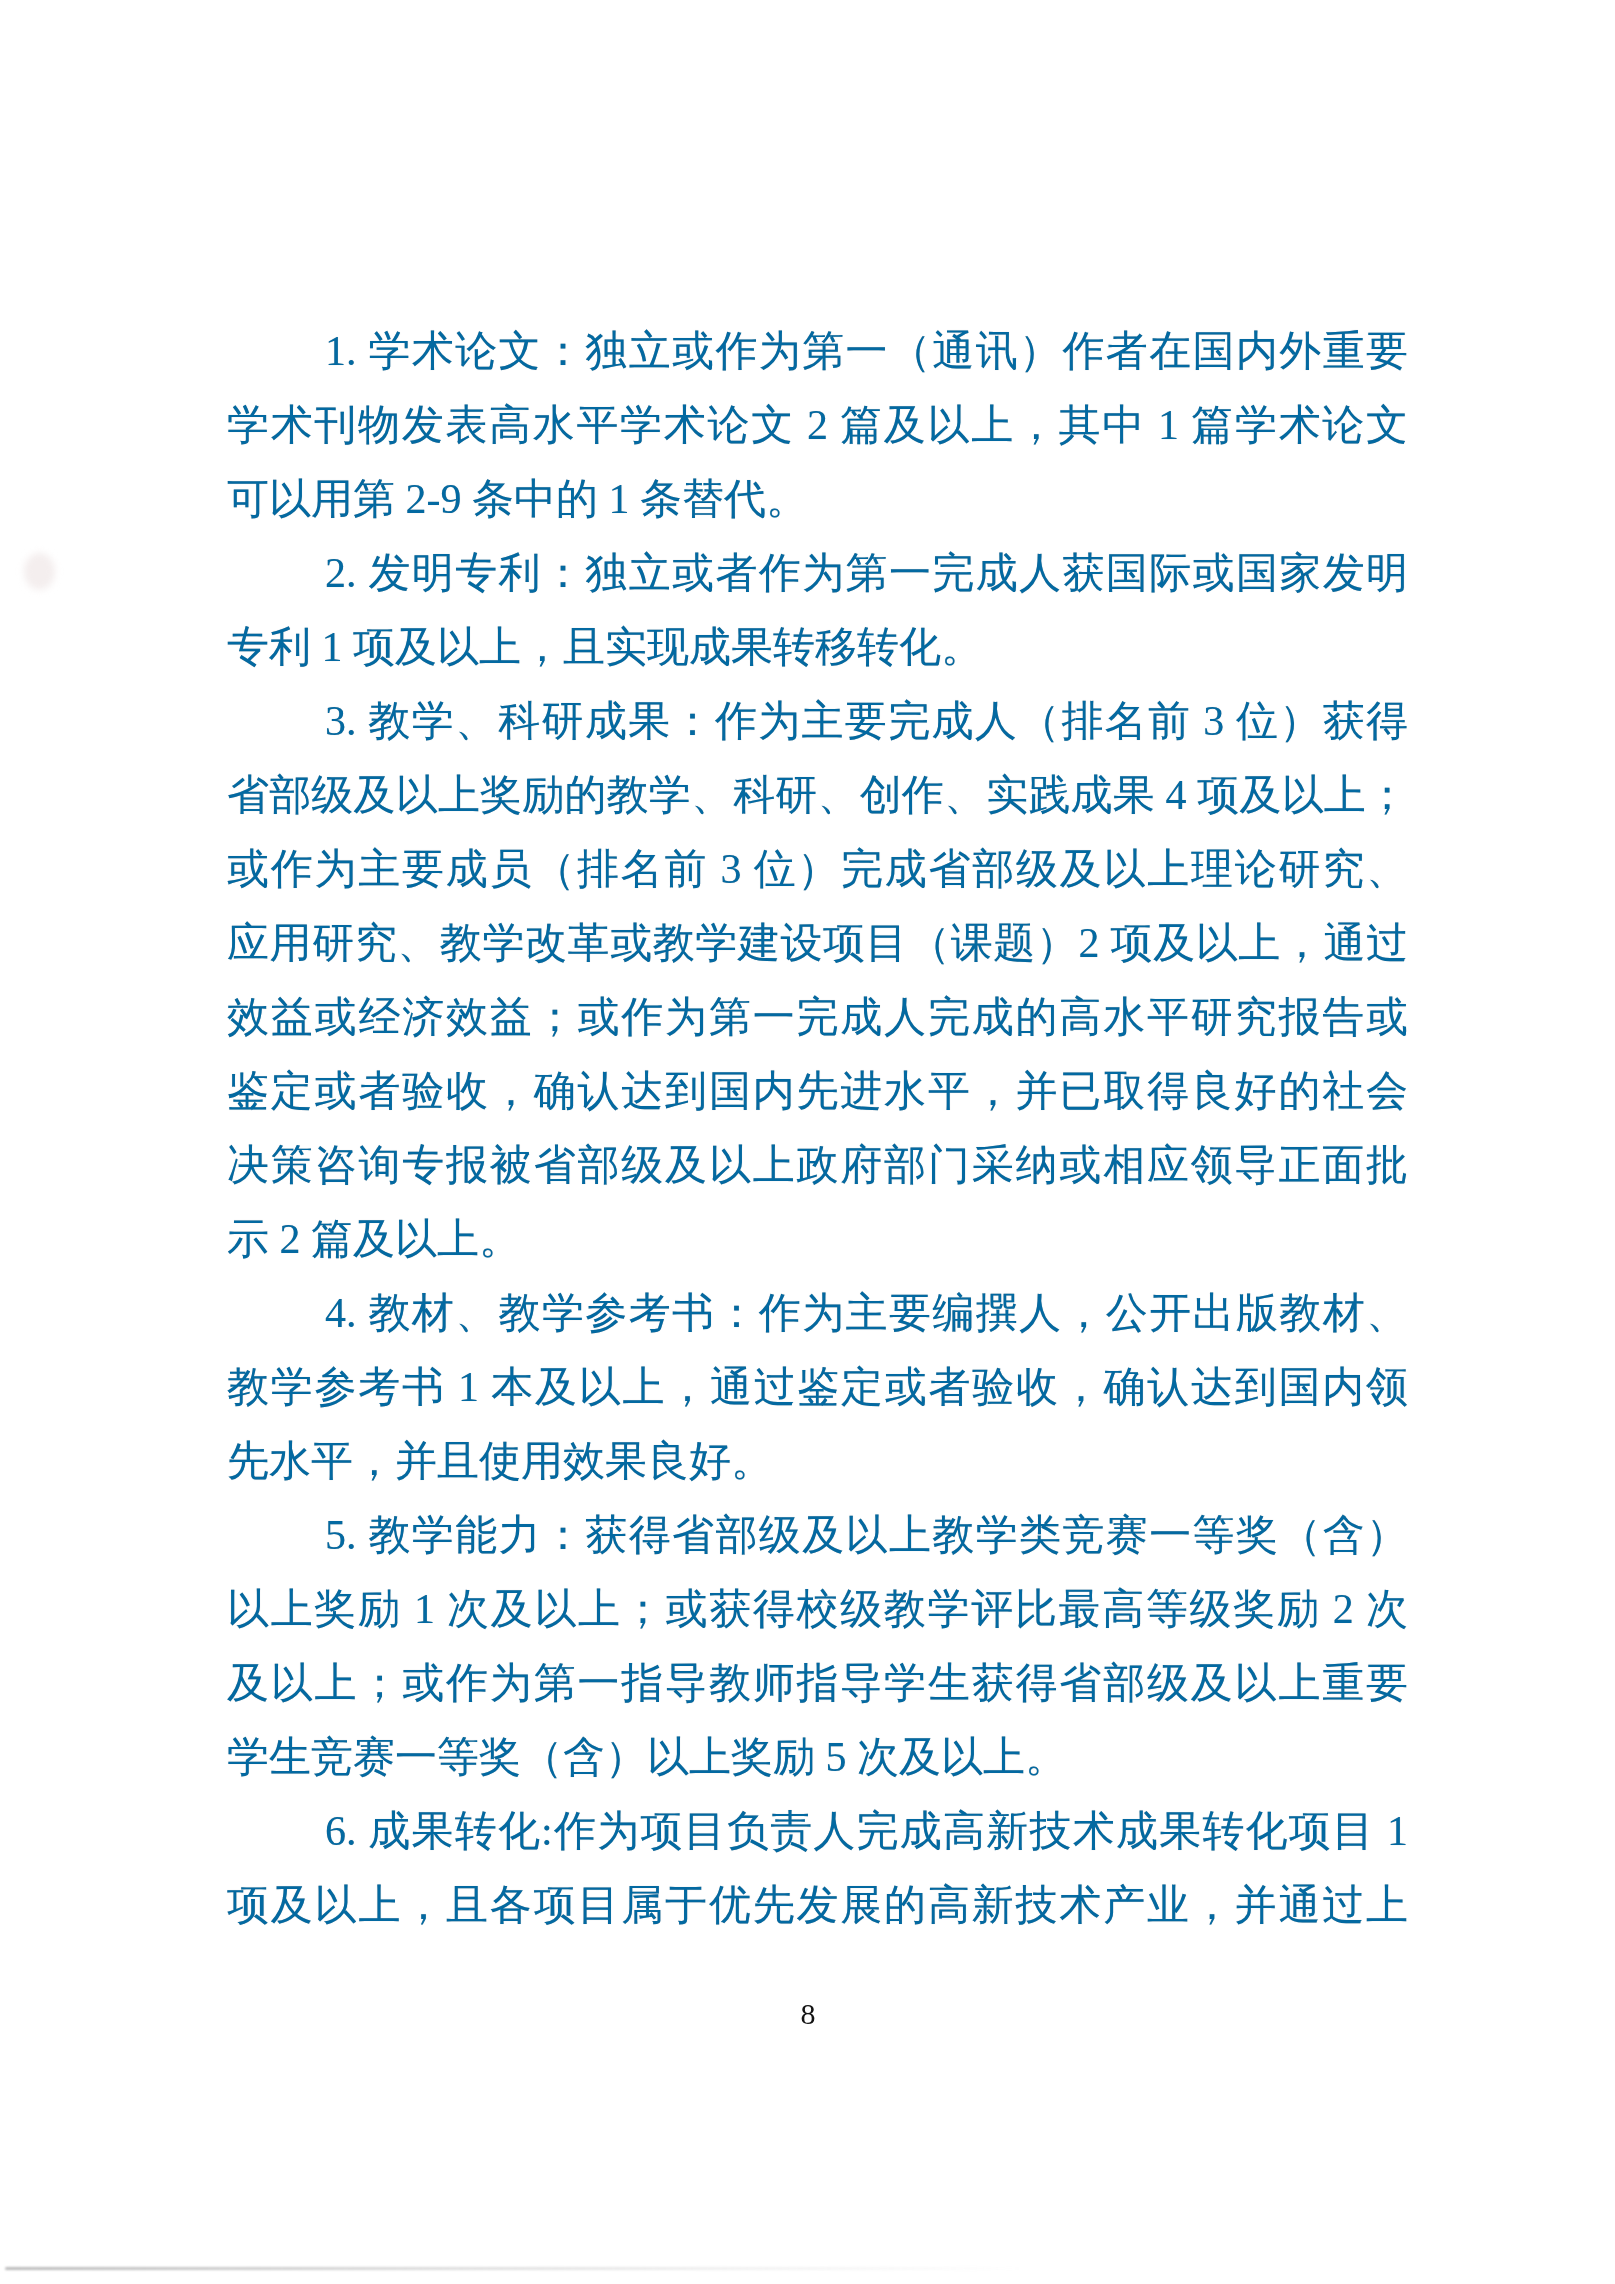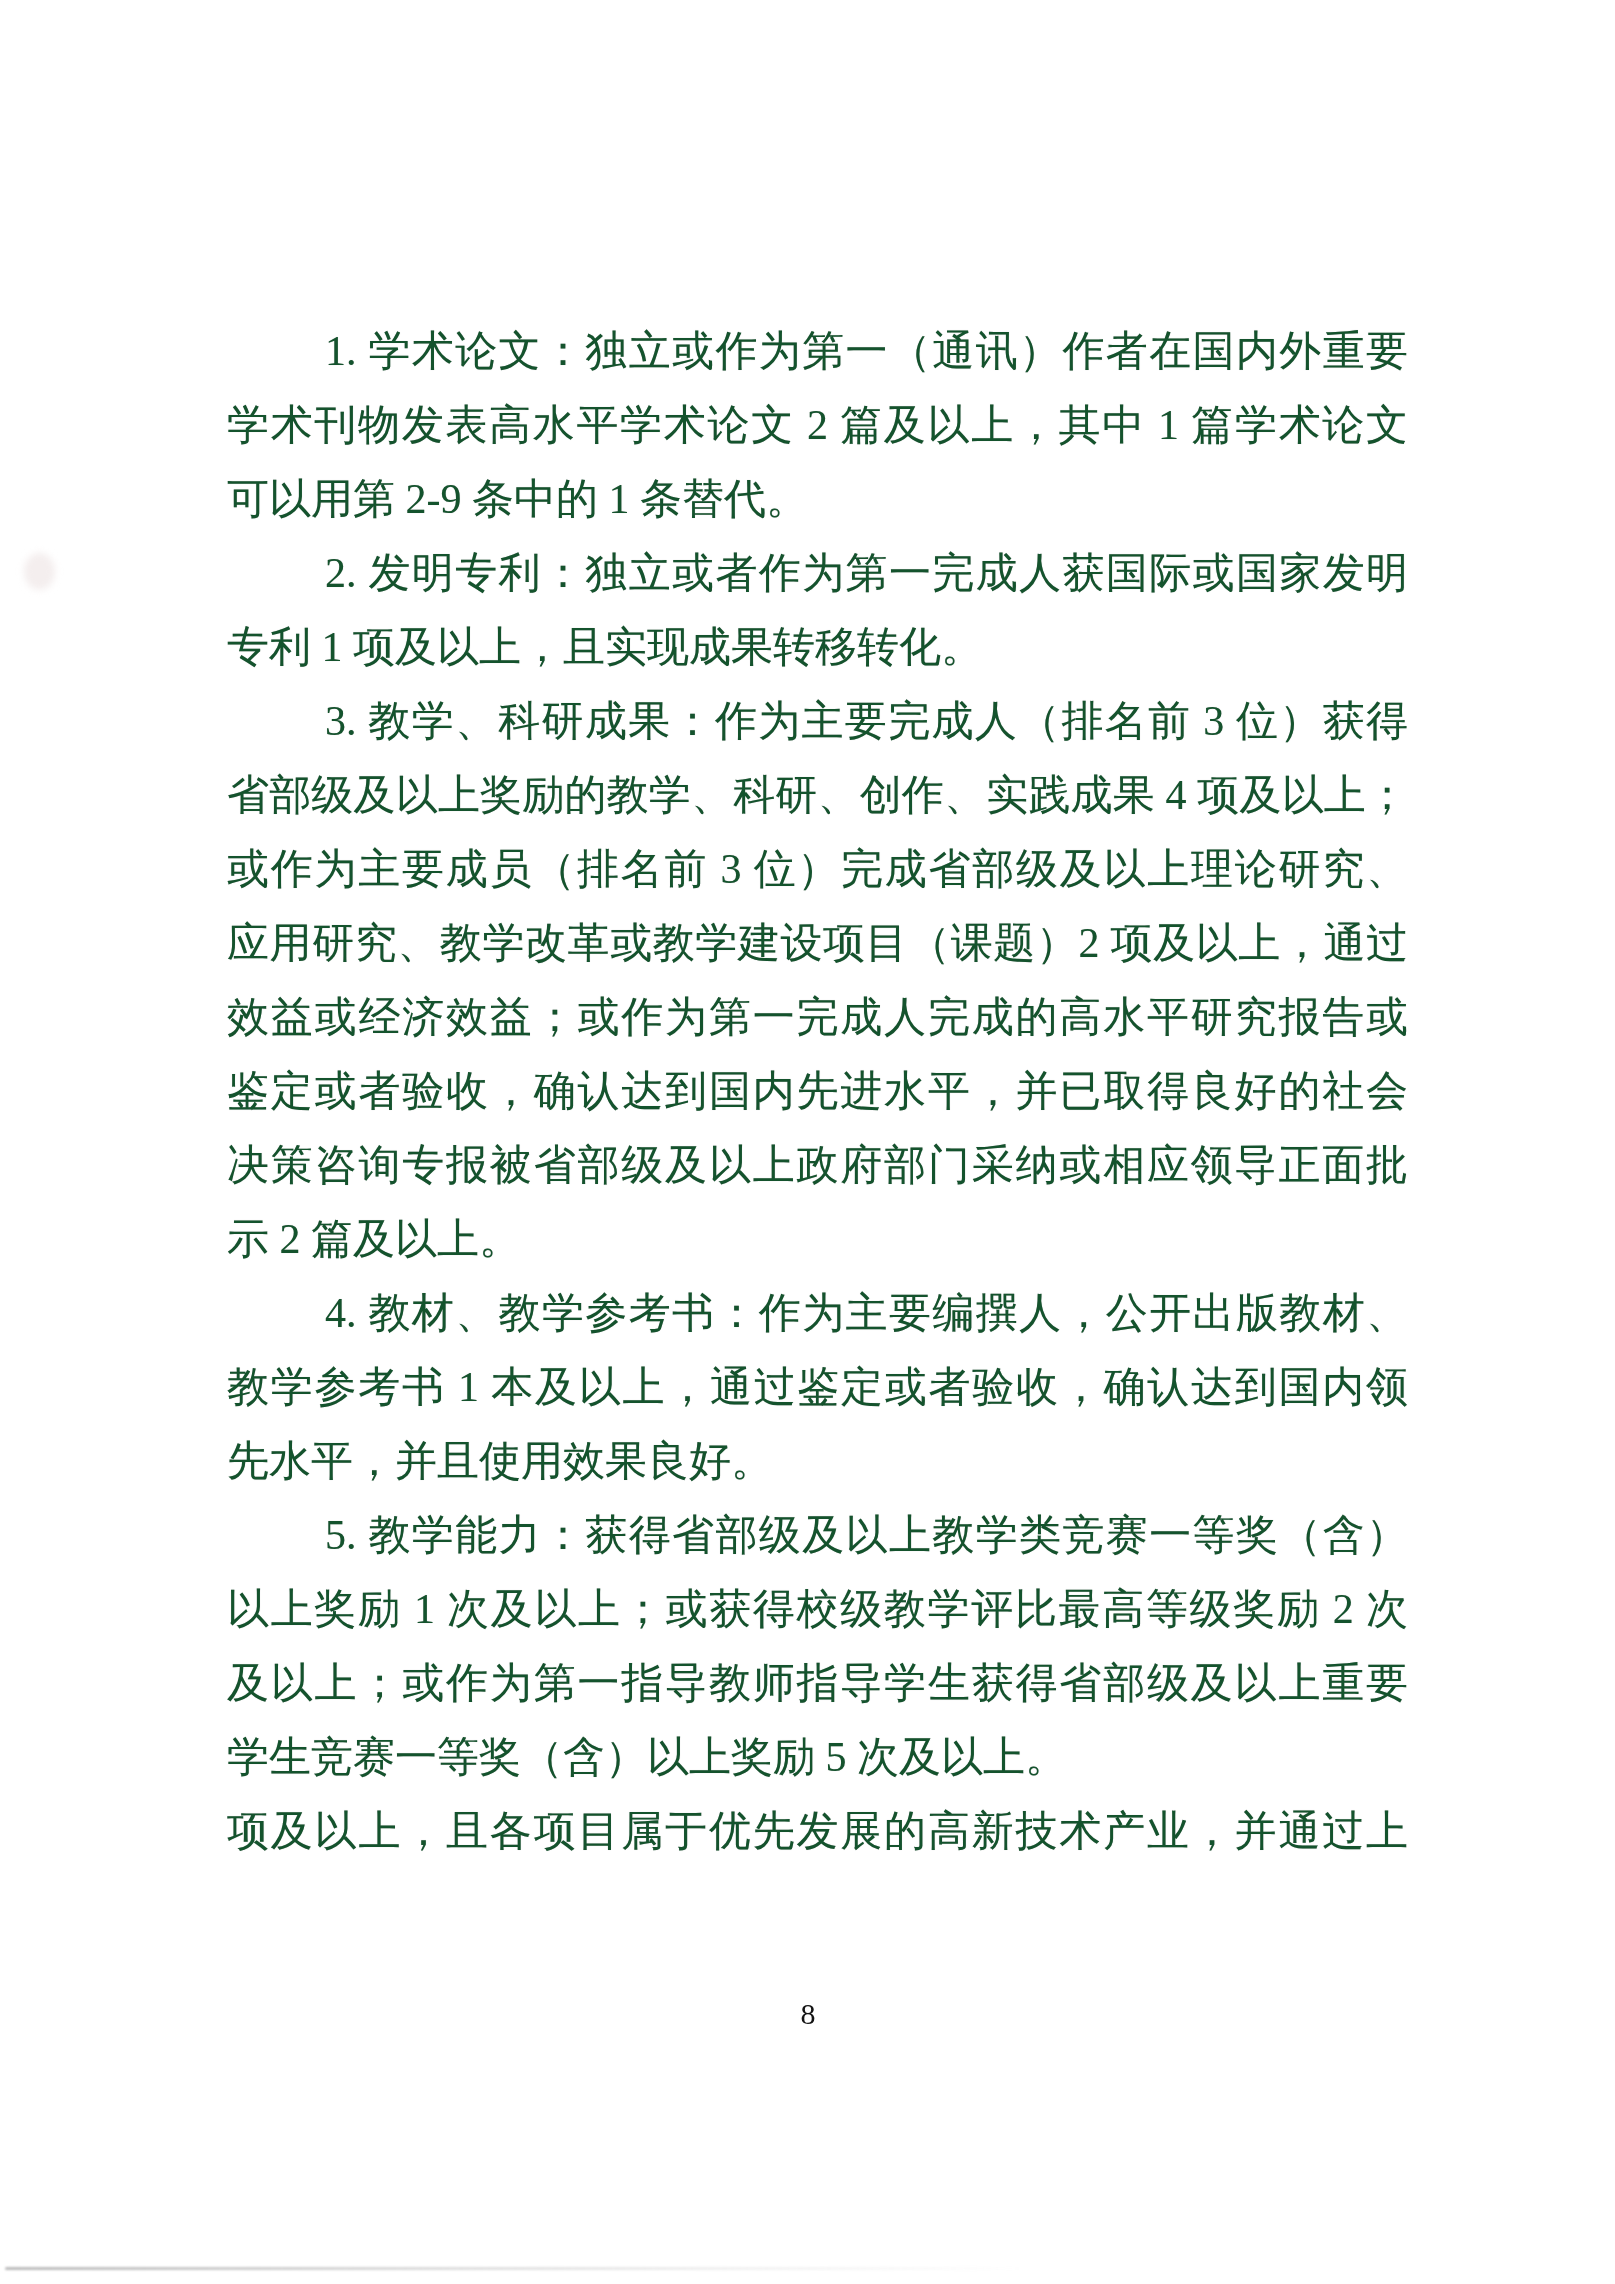--- a/index.html
+++ b/index.html
@@ -25,21 +25,21 @@
     left: 227px;
     top: 314px;
     width: 1181px;
   }
   .ln {
     margin: 0;
     padding: 0;
     height: 74px;
     line-height: 74px;
     font-size: 42px;
-    color: #14532d;
+    color: #0369a1;
     text-align: justify;
     text-align-last: justify;
     overflow: hidden;
     white-space: normal;
     text-shadow: 0 0 0.7px rgba(25, 25, 25, 0.35);
   }
   
   .ln.end {
     text-align: center;
     text-align-last: left;
@@ -103,20 +103,21 @@
     <p class="ln">鉴定或者验收，确认达到国内先进水平，并已取得良好的社会</p>
     <p class="ln">决策咨询专报被省部级及以上政府部门采纳或相应领导正面批</p>
     <p class="ln end">示 2 篇及以上。</p>
     <p class="ln ind">4. 教材、教学参考书：作为主要编撰人，公开出版教材、</p>
     <p class="ln">教学参考书 1 本及以上，通过鉴定或者验收，确认达到国内领</p>
     <p class="ln end">先水平，并且使用效果良好。</p>
     <p class="ln ind">5. 教学能力：获得省部级及以上教学类竞赛一等奖（含）</p>
     <p class="ln">以上奖励 1 次及以上；或获得校级教学评比最高等级奖励 2 次</p>
     <p class="ln">及以上；或作为第一指导教师指导学生获得省部级及以上重要</p>
     <p class="ln end">学生竞赛一等奖（含）以上奖励 5 次及以上。</p>
+    <p class="ln ind">6. 成果转化:作为项目负责人完成高新技术成果转化项目 1</p>
     <p class="ln">项及以上，且各项目属于优先发展的高新技术产业，并通过上</p>
   </main>
 
   <div class="pagenum">8</div>
 
   <div class="artifact-left"></div>
   <div class="artifact-bottom"></div>
 
 </div>
 

